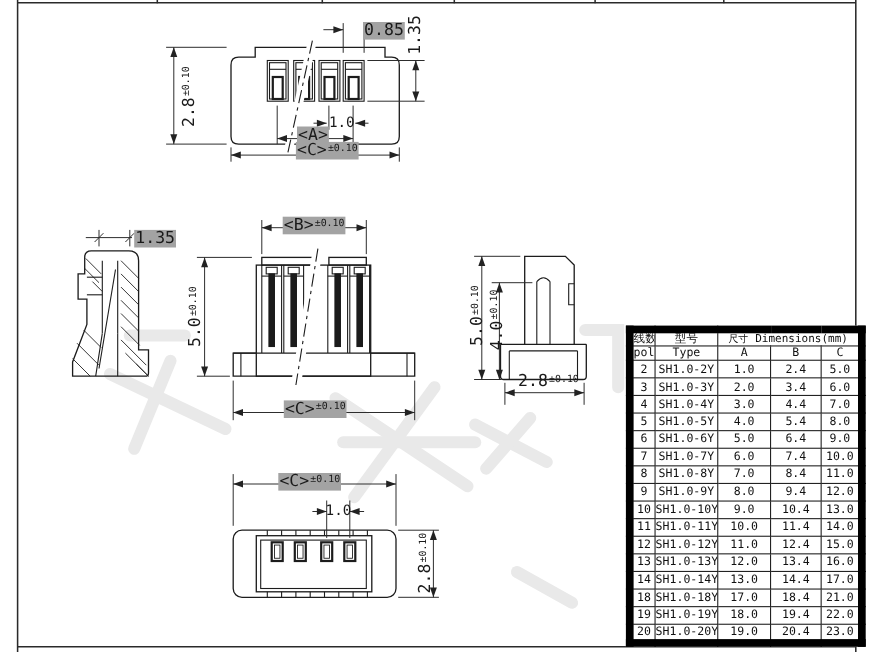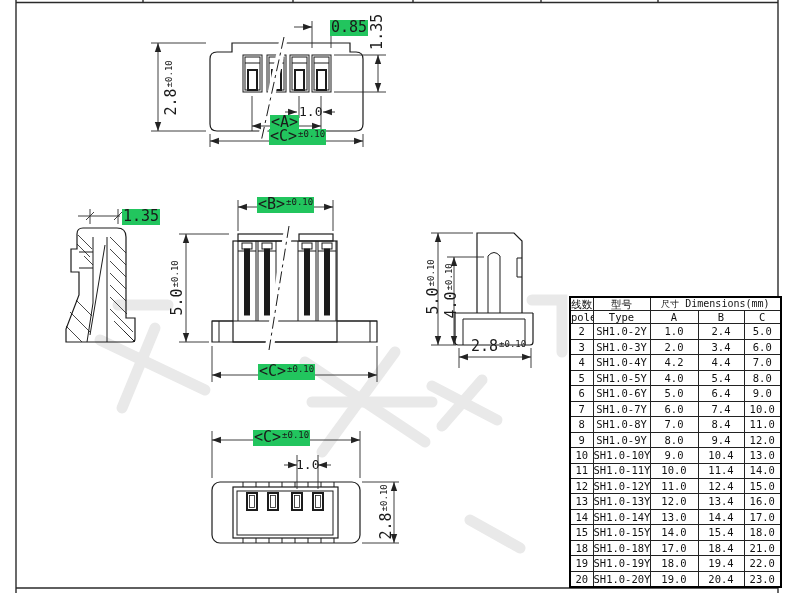--- a/index.html
+++ b/index.html
@@ -1,31 +1,31 @@
 <!DOCTYPE html>
 <html><head>
 <meta charset="utf-8">
 <style>
   html,body{margin:0;padding:0;background:#fff;}
   #sheet{position:relative;width:800px;height:593px;background:#ffffff;overflow:hidden;
          font-family:"DejaVu Sans Mono","Liberation Mono",monospace;color:#1a1a1a;}
   svg{position:absolute;left:0;top:0;}
   .dim{position:absolute;font-size:15px;line-height:1.05;color:#1a1a1a;white-space:nowrap;
-       background:#22c55e;padding:0 1px;text-align:center;}
+       background:#a3a3a3;padding:0 1px;text-align:center;}
   .dim.nobg{background:transparent;}
   .dim.rot{transform:rotate(-90deg);background:transparent;}
   .dim.small{font-size:13px;}
   .tol{font-size:9px;position:relative;top:-4px;margin-left:1px;}
   
   #spec{position:absolute;left:569px;top:296px;width:211px;height:292px;
         border-collapse:collapse;table-layout:fixed;background:#fff;}
   #spec td,#spec th{border:1px solid #222;padding:0;text-align:center;vertical-align:middle;
         font-weight:normal;font-size:10.5px;line-height:1;overflow:hidden;white-space:nowrap;
         font-family:"DejaVu Sans Mono","Liberation Mono",monospace;color:#111;}
-  #spec{border:2px solid #000000;padding-left:20px;}
+  #spec{border:7px solid #000000;padding-left:20px;}
   #spec tr{height:13.4px;}
   .zh{font-family:Liberation Sans, sans-serif;font-size:9px;}
   .en9{font-size:10px;}
   .typecol{font-size:9px;margin-left:21px;}
   col.c1{width:23px;} col.c2{width:57px;} col.c3{width:48px;} col.c4{width:46px;} col.c5{width:37px;}
 </style>
 </head>
 <body>
 
 <div id="sheet">
@@ -321,21 +321,21 @@
     <td>3</td>
     <td class="typecol">SH1.0-3Y</td>
     <td>2.0</td>
     <td>3.4</td>
     <td>6.0</td>
   </tr>
 
   <tr>
     <td>4</td>
     <td class="typecol">SH1.0-4Y</td>
-    <td>4.2</td>
+    <td>3.0</td>
     <td>4.4</td>
     <td>7.0</td>
   </tr>
 
   <tr>
     <td>5</td>
     <td class="typecol">SH1.0-5Y</td>
     <td>4.0</td>
     <td>5.4</td>
     <td>8.0</td>
@@ -406,27 +406,20 @@
   </tr>
 
   <tr>
     <td>14</td>
     <td class="typecol">SH1.0-14Y</td>
     <td>13.0</td>
     <td>14.4</td>
     <td>17.0</td>
   </tr>
 
-  <tr>
-    <td>15</td>
-    <td class="typecol">SH1.0-15Y</td>
-    <td>14.0</td>
-    <td>15.4</td>
-    <td>18.0</td>
-  </tr>
 
 
 
   <tr>
     <td>18</td>
     <td class="typecol">SH1.0-18Y</td>
     <td>17.0</td>
     <td>18.4</td>
     <td>21.0</td>
   </tr>

